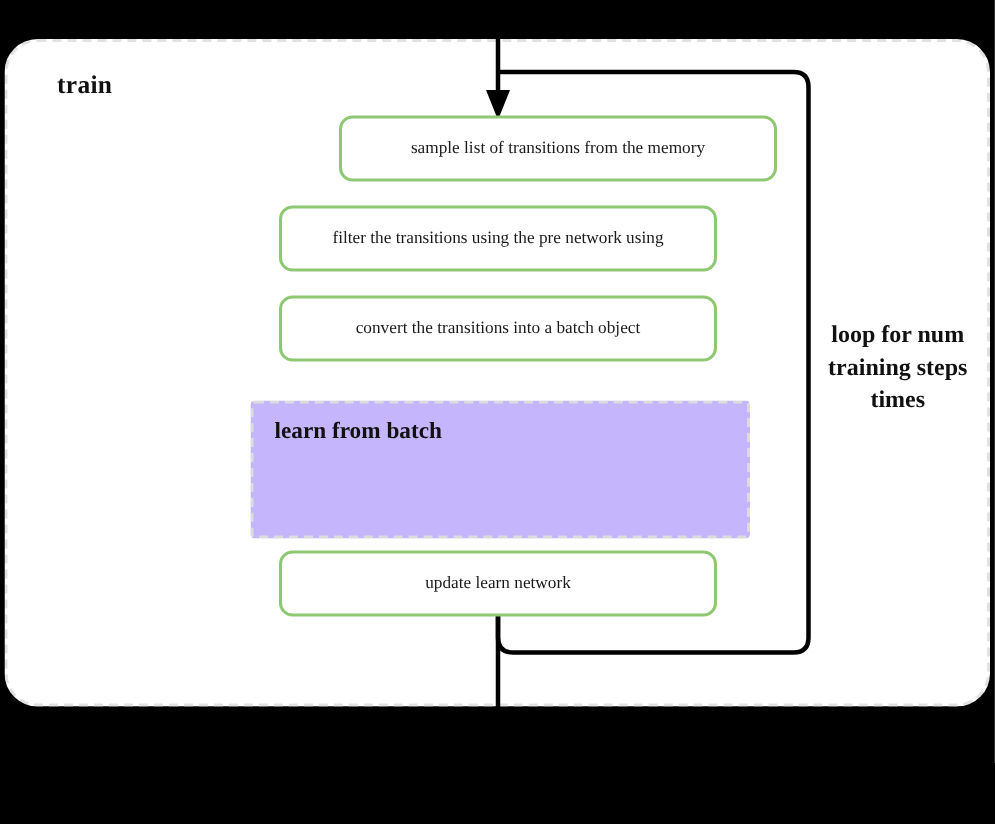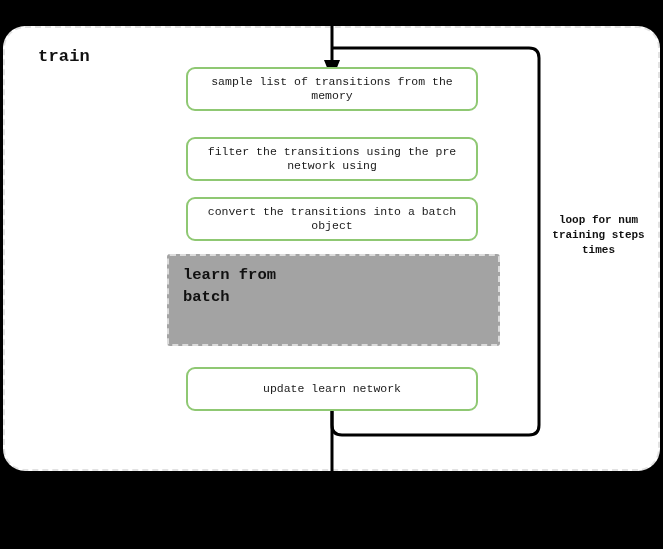--- a/index.html
+++ b/index.html
@@ -6,21 +6,21 @@
     margin: 0;
     padding: 0;
     background: #000000;
   }
   #canvas {
     position: relative;
     width: 663px;
     height: 549px;
     background: #000000;
     overflow: hidden;
-    font-family: Liberation Mono, monospace;
+    font-family: Liberation Serif, serif;
   }
 
   
   .train-container {
     position: absolute;
     left: 3px;
     top: 26px;
     width: 657px;
     height: 445px;
     background: #ffffff;
@@ -55,33 +55,33 @@
     justify-content: center;
     z-index: 6;
   }
   .proc-box span {
     font-size: 11.5px;
     color: #1a1a1a;
     text-align: center;
     line-height: 1.25;
     padding: 0 10px;
   }
-  .box-sample  { top: 67px;  }
+  .box-sample  { top: 77px; margin-left: 40px;  }
   .box-filter  { top: 137px; }
   .box-convert { top: 197px; }
   .box-update  { top: 367px; }
 
   
   .subblock {
     position: absolute;
     left: 167px;
-    top: 254px;
+    top: 267px;
     width: 333px;
     height: 92px;
-    background: #a3a3a3;
+    background: #c4b5fd;
     border: 2px dashed #dcdcdc;
     border-radius: 3px;
     box-sizing: border-box;
     z-index: 5;
   }
   .subblock-title {
     position: absolute;
     left: 14px;
     top: 8px;
     font-size: 15.5px;
@@ -101,21 +101,21 @@
     z-index: 4;
     pointer-events: none;
   }
 
   
   .loop-label {
     position: absolute;
     left: 546px;
     top: 213px;
     width: 105px;
-    font-size: 11px;
+    font-size: 16px;
     font-weight: bold;
     color: #111111;
     text-align: center;
     line-height: 1.35;
     z-index: 7;
   }
 </style>
 </head>
 <body>
 

